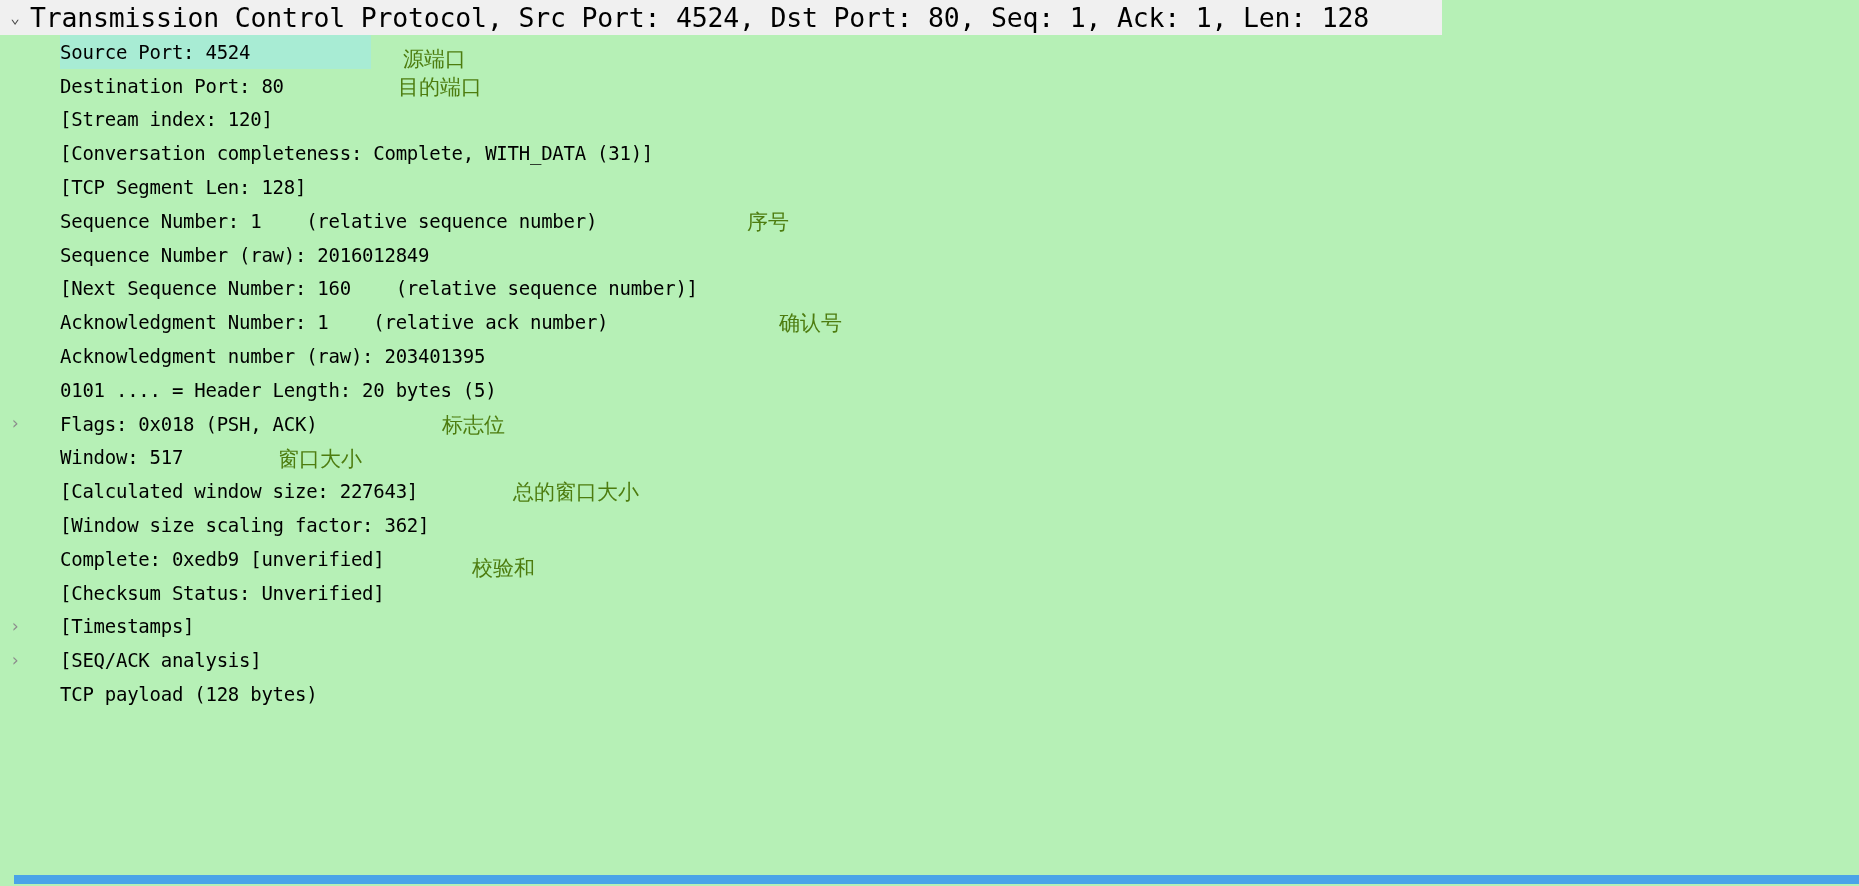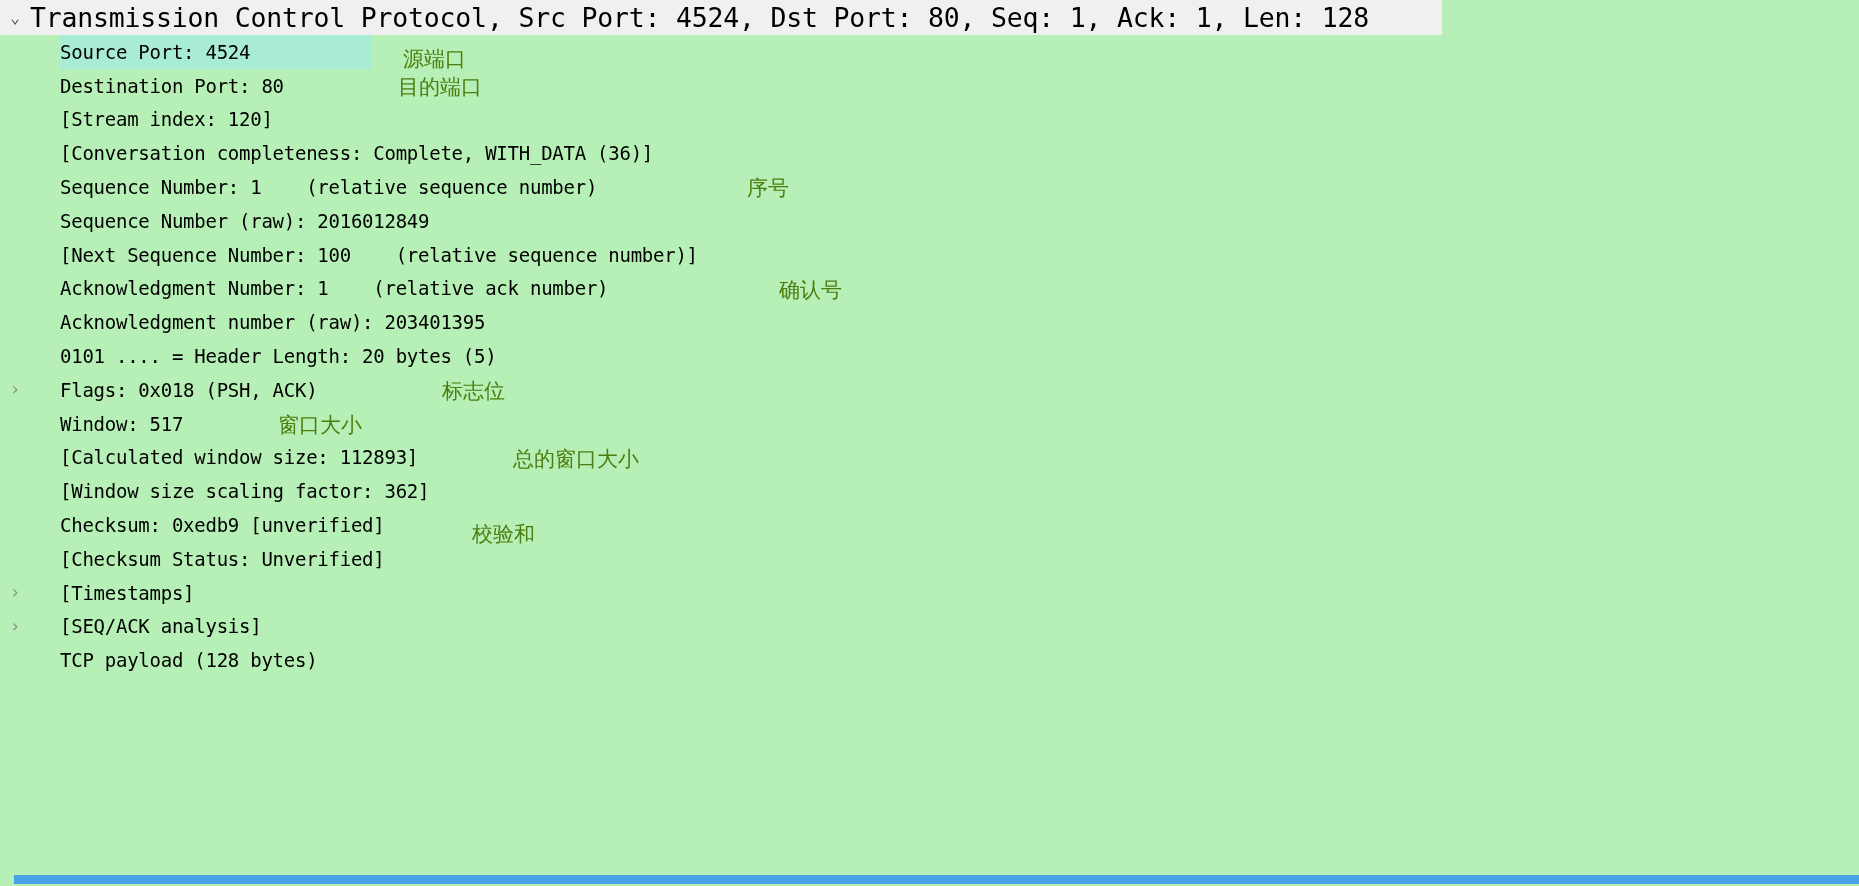--- a/index.html
+++ b/index.html
@@ -142,32 +142,33 @@
 
   <div class="tree-root-row">
     <span class="twisty">⌄</span>
     <span class="root-label">Transmission Control Protocol, Src Port: 4524, Dst Port: 80, Seq: 1, Ack: 1, Len: 128</span>
   </div>
 
   <div class="tree-rows">
       <div class="tree-row selected"><div class="row-highlight" style="width: 311px;"></div><span class="twisty empty"></span><div class="row-body"><span class="field-text">Source Port: 4524</span><span class="annotation" style="position: absolute; left: 373px; top: 4px;">源端口</span></div></div>
       <div class="tree-row"><span class="twisty empty"></span><div class="row-body"><span class="field-text">Destination Port: 80</span><span class="annotation" style="position: absolute; left: 398px; top: 4px;">目的端口</span></div></div>
       <div class="tree-row"><span class="twisty empty"></span><div class="row-body"><span class="field-text">[Stream index: 120]</span></div></div>
-      <div class="tree-row"><span class="twisty empty"></span><div class="row-body"><span class="field-text">[Conversation completeness: Complete, WITH_DATA (36)]</span></div></div>
+      <div class="tree-row"><span class="twisty empty"></span><div class="row-body"><span class="field-text">[Conversation completeness: Complete, WITH_DATA (31)]</span></div></div>
+      <div class="tree-row"><span class="twisty empty"></span><div class="row-body"><span class="field-text">[TCP Segment Len: 128]</span></div></div>
       <div class="tree-row"><span class="twisty empty"></span><div class="row-body"><span class="field-text">Sequence Number: 1    (relative sequence number)</span><span class="annotation" style="position: absolute; left: 747px; top: 4px;">序号</span></div></div>
       <div class="tree-row"><span class="twisty empty"></span><div class="row-body"><span class="field-text">Sequence Number (raw): 2016012849</span></div></div>
-      <div class="tree-row"><span class="twisty empty"></span><div class="row-body"><span class="field-text">[Next Sequence Number: 100    (relative sequence number)]</span></div></div>
+      <div class="tree-row"><span class="twisty empty"></span><div class="row-body"><span class="field-text">[Next Sequence Number: 160    (relative sequence number)]</span></div></div>
       <div class="tree-row"><span class="twisty empty"></span><div class="row-body"><span class="field-text">Acknowledgment Number: 1    (relative ack number)</span><span class="annotation" style="position: absolute; left: 779px; top: 4px;">确认号</span></div></div>
       <div class="tree-row"><span class="twisty empty"></span><div class="row-body"><span class="field-text">Acknowledgment number (raw): 203401395</span></div></div>
       <div class="tree-row"><span class="twisty empty"></span><div class="row-body"><span class="field-text">0101 .... = Header Length: 20 bytes (5)</span></div></div>
       <div class="tree-row"><span class="twisty">›</span><div class="row-body"><span class="field-text">Flags: 0x018 (PSH, ACK)</span><span class="annotation" style="position: absolute; left: 400px; top: 4px; padding-left: 42px;">标志位</span></div></div>
       <div class="tree-row"><span class="twisty empty"></span><div class="row-body"><span class="field-text">Window: 517</span><span class="annotation" style="position: absolute; left: 278px; top: 4px;">窗口大小</span></div></div>
-      <div class="tree-row"><span class="twisty empty"></span><div class="row-body"><span class="field-text">[Calculated window size: 112893]</span><span class="annotation" style="position: absolute; left: 513px; top: 4px;">总的窗口大小</span></div></div>
+      <div class="tree-row"><span class="twisty empty"></span><div class="row-body"><span class="field-text">[Calculated window size: 227643]</span><span class="annotation" style="position: absolute; left: 513px; top: 4px;">总的窗口大小</span></div></div>
       <div class="tree-row"><span class="twisty empty"></span><div class="row-body"><span class="field-text">[Window size scaling factor: 362]</span></div></div>
-      <div class="tree-row"><span class="twisty empty"></span><div class="row-body"><span class="field-text">Checksum: 0xedb9 [unverified]</span><span class="annotation" style="position: absolute; left: 472px; top: 12px;">校验和</span></div></div>
+      <div class="tree-row"><span class="twisty empty"></span><div class="row-body"><span class="field-text">Complete: 0xedb9 [unverified]</span><span class="annotation" style="position: absolute; left: 472px; top: 12px;">校验和</span></div></div>
       <div class="tree-row"><span class="twisty empty"></span><div class="row-body"><span class="field-text">[Checksum Status: Unverified]</span></div></div>
       <div class="tree-row"><span class="twisty">›</span><div class="row-body"><span class="field-text">[Timestamps]</span></div></div>
       <div class="tree-row"><span class="twisty">›</span><div class="row-body"><span class="field-text">[SEQ/ACK analysis]</span></div></div>
       <div class="tree-row"><span class="twisty empty"></span><div class="row-body"><span class="field-text">TCP payload (128 bytes)</span></div></div>
     </div>
 
   <div class="hscrollbar">
     <div class="thumb"></div>
   </div>
 

